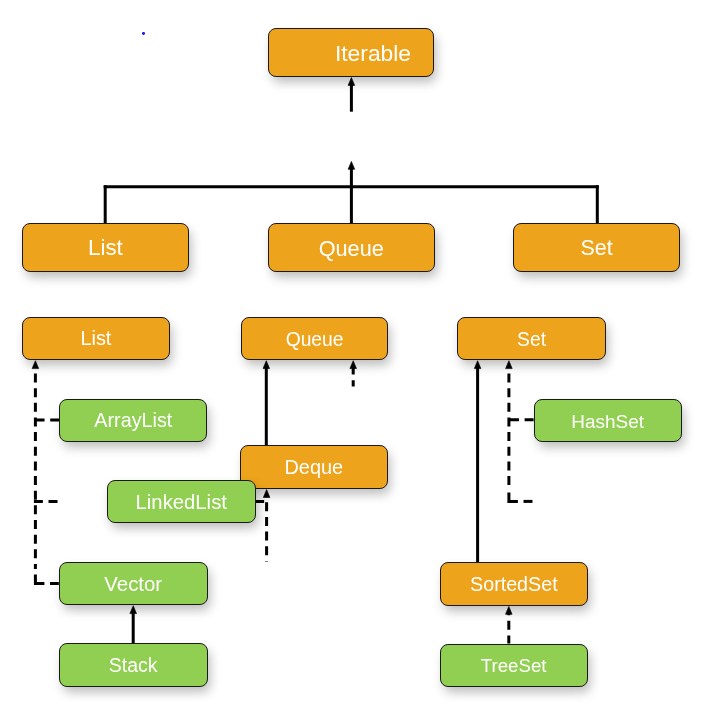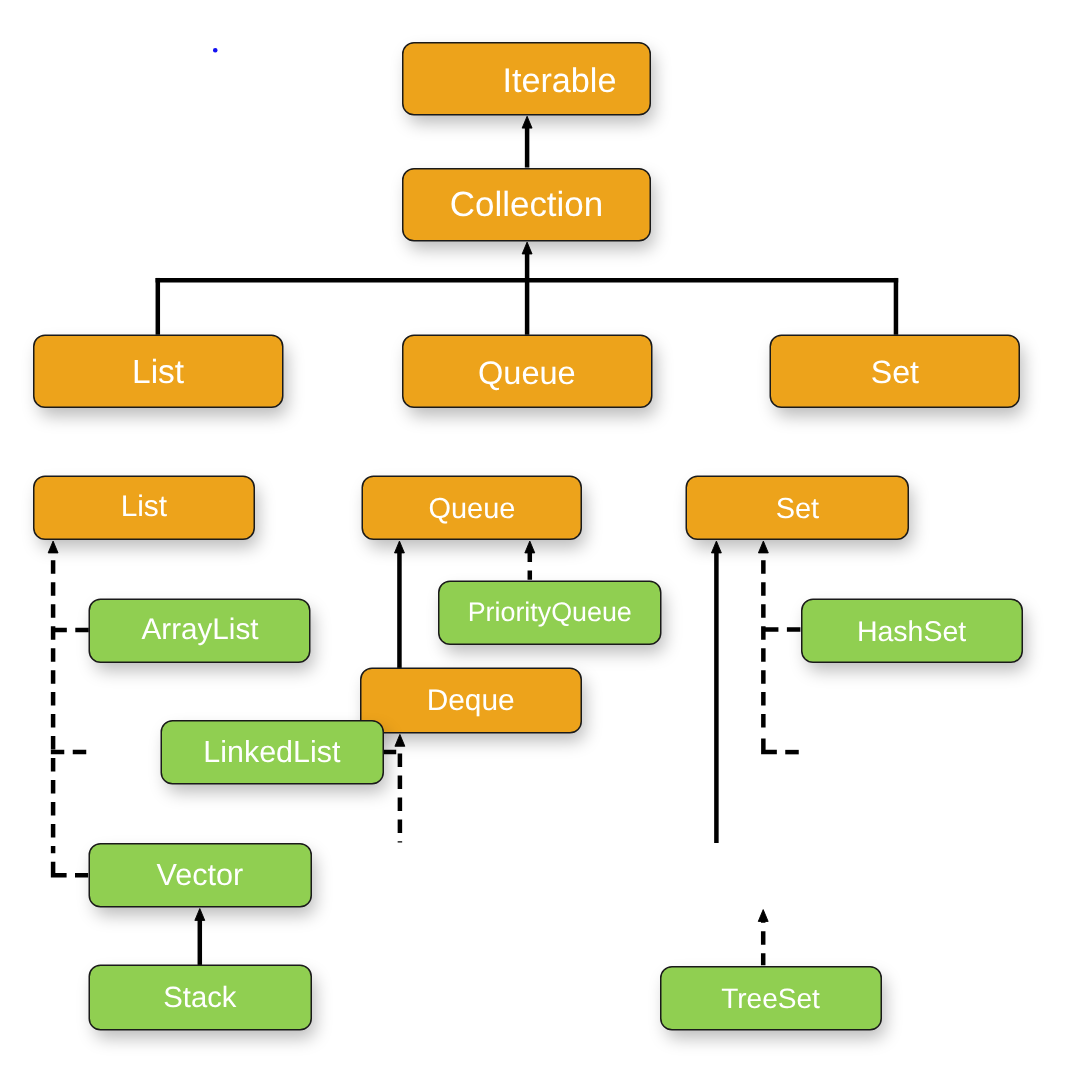--- a/index.html
+++ b/index.html
@@ -45,23 +45,20 @@
       <polyline points="508.9,367.8 508.9,486.79999999999995" fill="none" stroke="#000000" stroke-width="3" stroke-linecap="butt" stroke-linejoin="miter" stroke-dasharray="9.0 5.65" stroke-dashoffset="-5.7"></polyline>
       <polyline points="508.9,492.4 508.9,501.4 517.9,501.4" fill="none" stroke="#000000" stroke-width="3" stroke-linecap="butt" stroke-linejoin="miter"></polyline>
       <polyline points="523.5,501.4 533.7,501.4" fill="none" stroke="#000000" stroke-width="3" stroke-linecap="butt" stroke-linejoin="miter" stroke-dasharray="9.0 5.65"></polyline>
       <path d="M 508.9 360.7 L 505.59999999999997 368.59999999999997 L 512.1999999999999 368.59999999999997 Z" fill="#000000" stroke="#000000" stroke-width="0.6" stroke-linejoin="miter"></path>
       <polyline points="508.8,613.5 508.8,643.5" fill="none" stroke="#000000" stroke-width="3" stroke-linecap="butt" stroke-linejoin="miter" stroke-dasharray="9.0 5.65" stroke-dashoffset="-7.3"></polyline>
       <path d="M 508.8 606.4 L 505.5 614.3 L 512.1 614.3 Z" fill="#000000" stroke="#000000" stroke-width="0.6" stroke-linejoin="miter"></path>
     </svg>
 <div class="node orange" style="left: 267.7px; top: 27.6px; width: 166.6px; height: 49.5px; background: rgb(237, 163, 27); border-color: rgb(26, 26, 26); color: rgb(255, 255, 255); box-shadow: rgba(0, 0, 0, 0.27) 3px 6px 11px -1px; padding-left: 44px;">
       <span class="lbl" style="font-size: 22.8px;">Iterable</span>
     </div>
-    <div class="node orange" style="left: 267.7px; top: 111.7px; width: 166.6px; height: 49.3px; background: rgb(237, 163, 27); border-color: rgb(26, 26, 26); color: rgb(255, 255, 255); box-shadow: rgba(0, 0, 0, 0.27) 3px 6px 11px -1px;">
-      <span class="lbl" style="font-size: 23.3px;">Collection</span>
-    </div>
     <div class="node orange" style="left: 21.8px; top: 223.2px; width: 167.2px; height: 49.3px; background: rgb(237, 163, 27); border-color: rgb(26, 26, 26); color: rgb(255, 255, 255); box-shadow: rgba(0, 0, 0, 0.27) 3px 6px 11px -1px;">
       <span class="lbl" style="font-size: 22.3px;">List</span>
     </div>
     <div class="node orange" style="left: 268px; top: 223.2px; width: 166.5px; height: 49.3px; background: rgb(237, 163, 27); border-color: rgb(26, 26, 26); color: rgb(255, 255, 255); box-shadow: rgba(0, 0, 0, 0.27) 3px 6px 11px -1px;">
       <span class="lbl" style="font-size: 21.7px;">Queue</span>
     </div>
     <div class="node orange" style="left: 513px; top: 223.2px; width: 167.2px; height: 49.3px; background: rgb(237, 163, 27); border-color: rgb(26, 26, 26); color: rgb(255, 255, 255); box-shadow: rgba(0, 0, 0, 0.27) 3px 6px 11px -1px;">
       <span class="lbl" style="font-size: 21.4px;">Set</span>
     </div>
     <div class="node orange" style="left: 22px; top: 316.6px; width: 147.8px; height: 43.7px; background: rgb(237, 163, 27); border-color: rgb(26, 26, 26); color: rgb(255, 255, 255); box-shadow: rgba(0, 0, 0, 0.27) 3px 6px 11px -1px;">
@@ -69,35 +66,35 @@
     </div>
     <div class="node orange" style="left: 240.8px; top: 316.6px; width: 147.6px; height: 43.7px; background: rgb(237, 163, 27); border-color: rgb(26, 26, 26); color: rgb(255, 255, 255); box-shadow: rgba(0, 0, 0, 0.27) 3px 6px 11px -1px;">
       <span class="lbl" style="font-size: 19.3px;">Queue</span>
     </div>
     <div class="node orange" style="left: 457.4px; top: 316.6px; width: 148.4px; height: 43.7px; background: rgb(237, 163, 27); border-color: rgb(26, 26, 26); color: rgb(255, 255, 255); box-shadow: rgba(0, 0, 0, 0.27) 3px 6px 11px -1px;">
       <span class="lbl" style="font-size: 19.3px;">Set</span>
     </div>
     <div class="node green" style="left: 59.2px; top: 398.6px; width: 148.3px; height: 43.6px; background: rgb(144, 207, 81); border-color: rgb(26, 26, 26); color: rgb(255, 255, 255); box-shadow: rgba(0, 0, 0, 0.27) 3px 6px 11px -1px;">
       <span class="lbl" style="font-size: 19.8px;">ArrayList</span>
     </div>
-    <div class="node green" style="left: 292.3px; top: 386.5px; width: 148.4px; height: 43.9px; background: rgb(144, 207, 81); border-color: rgb(26, 26, 26); color: rgb(255, 255, 255); box-shadow: rgba(0, 0, 0, 0.27) 3px 6px 11px -1px;">
-      <span class="lbl" style="font-size: 17.9px;">PriorityQueue</span>
-    </div>
     <div class="node green" style="left: 533.6px; top: 398.6px; width: 148.2px; height: 43.6px; background: rgb(144, 207, 81); border-color: rgb(26, 26, 26); color: rgb(255, 255, 255); box-shadow: rgba(0, 0, 0, 0.27) 3px 6px 11px -1px;">
       <span class="lbl" style="font-size: 19px;">HashSet</span>
     </div>
     <div class="node orange" style="left: 239.6px; top: 445.4px; width: 148.4px; height: 43.8px; background: rgb(237, 163, 27); border-color: rgb(26, 26, 26); color: rgb(255, 255, 255); box-shadow: rgba(0, 0, 0, 0.27) 3px 6px 11px -1px;">
       <span class="lbl" style="font-size: 19.9px;">Deque</span>
     </div>
     <div class="node green" style="left: 58.8px; top: 479.6px; width: 148.9px; height: 43.7px; background: rgb(144, 207, 81); border-color: rgb(26, 26, 26); color: rgb(255, 255, 255); box-shadow: rgba(0, 0, 0, 0.27) 3px 6px 11px -1px; margin-left: 48px;">
       <span class="lbl" style="font-size: 20.3px;">LinkedList</span>
     </div>
     <div class="node green" style="left: 58.8px; top: 561.6px; width: 148.9px; height: 43.7px; background: rgb(144, 207, 81); border-color: rgb(26, 26, 26); color: rgb(255, 255, 255); box-shadow: rgba(0, 0, 0, 0.27) 3px 6px 11px -1px;">
       <span class="lbl" style="font-size: 20.4px;">Vector</span>
     </div>
+    <div class="node orange" style="left: 439.8px; top: 562px; width: 148.1px; height: 44px; background: rgb(237, 163, 27); border-color: rgb(26, 26, 26); color: rgb(255, 255, 255); box-shadow: rgba(0, 0, 0, 0.27) 3px 6px 11px -1px;">
+      <span class="lbl" style="font-size: 19.7px;">SortedSet</span>
+    </div>
     <div class="node green" style="left: 58.8px; top: 643.4px; width: 148.9px; height: 43.7px; background: rgb(144, 207, 81); border-color: rgb(26, 26, 26); color: rgb(255, 255, 255); box-shadow: rgba(0, 0, 0, 0.27) 3px 6px 11px -1px;">
       <span class="lbl" style="font-size: 19.5px;">Stack</span>
     </div>
     <div class="node green" style="left: 439.6px; top: 643.5px; width: 148.1px; height: 43.7px; background: rgb(144, 207, 81); border-color: rgb(26, 26, 26); color: rgb(255, 255, 255); box-shadow: rgba(0, 0, 0, 0.27) 3px 6px 11px -1px;">
       <span class="lbl" style="font-size: 18.7px;">TreeSet</span>
     </div>
     <div class="dot" style="left: 142.1px; top: 32.1px; width: 2.8px; height: 2.8px; background: rgb(20, 18, 242);"></div>
   </div>
 
 </body></html>

